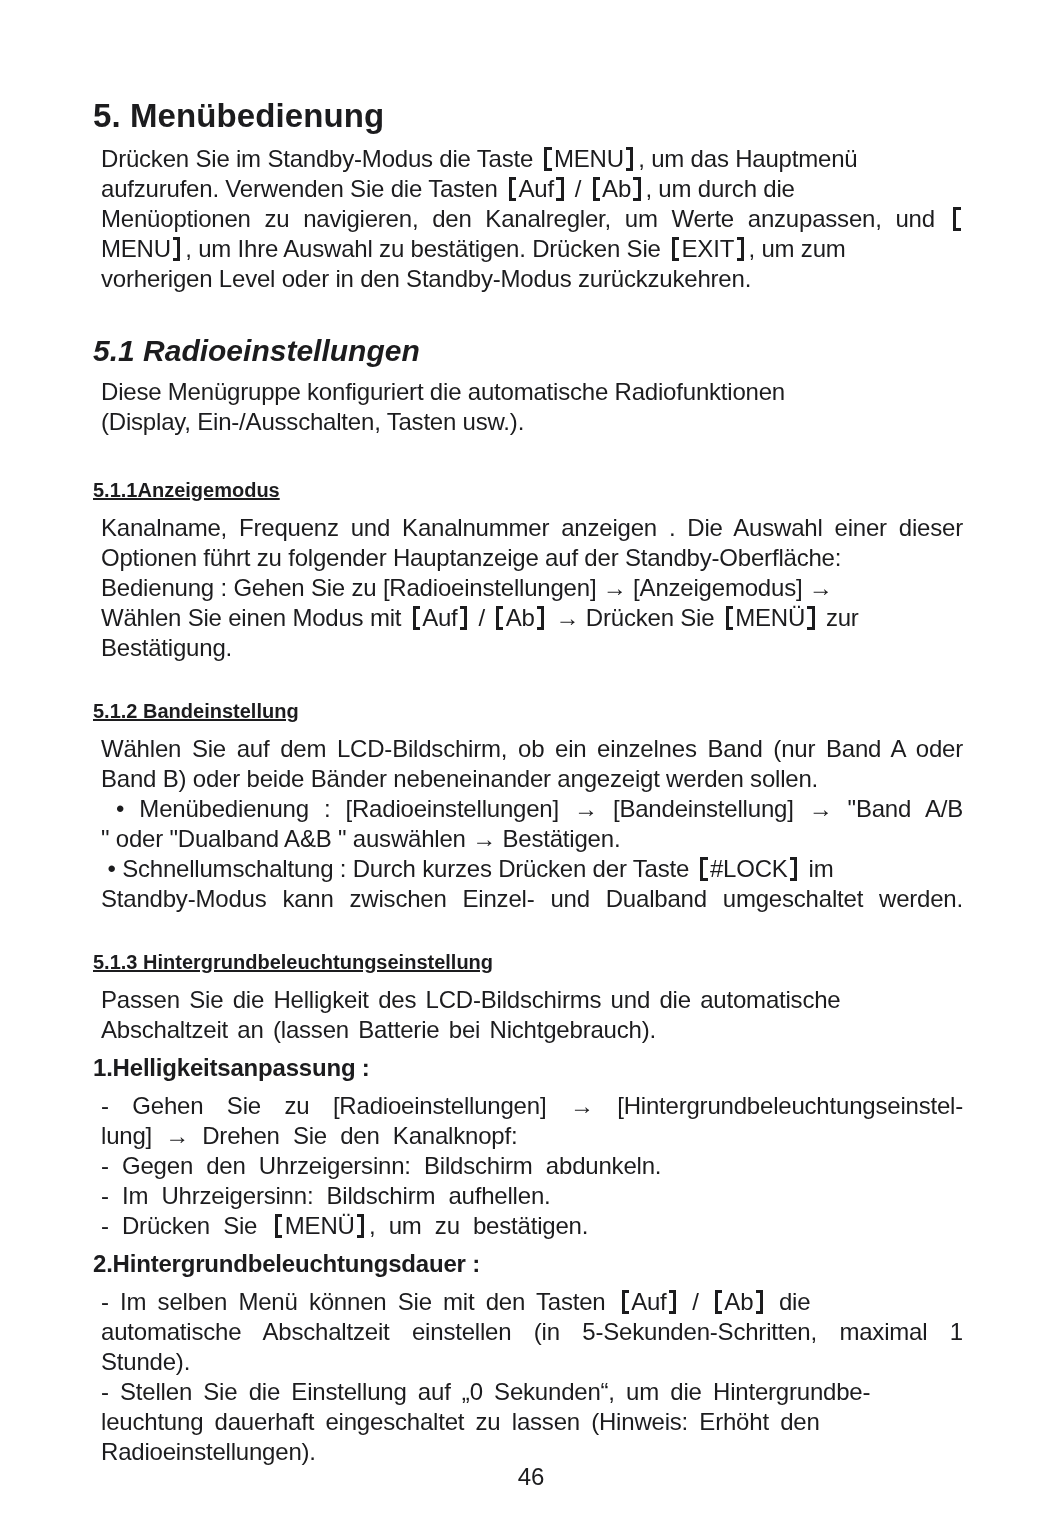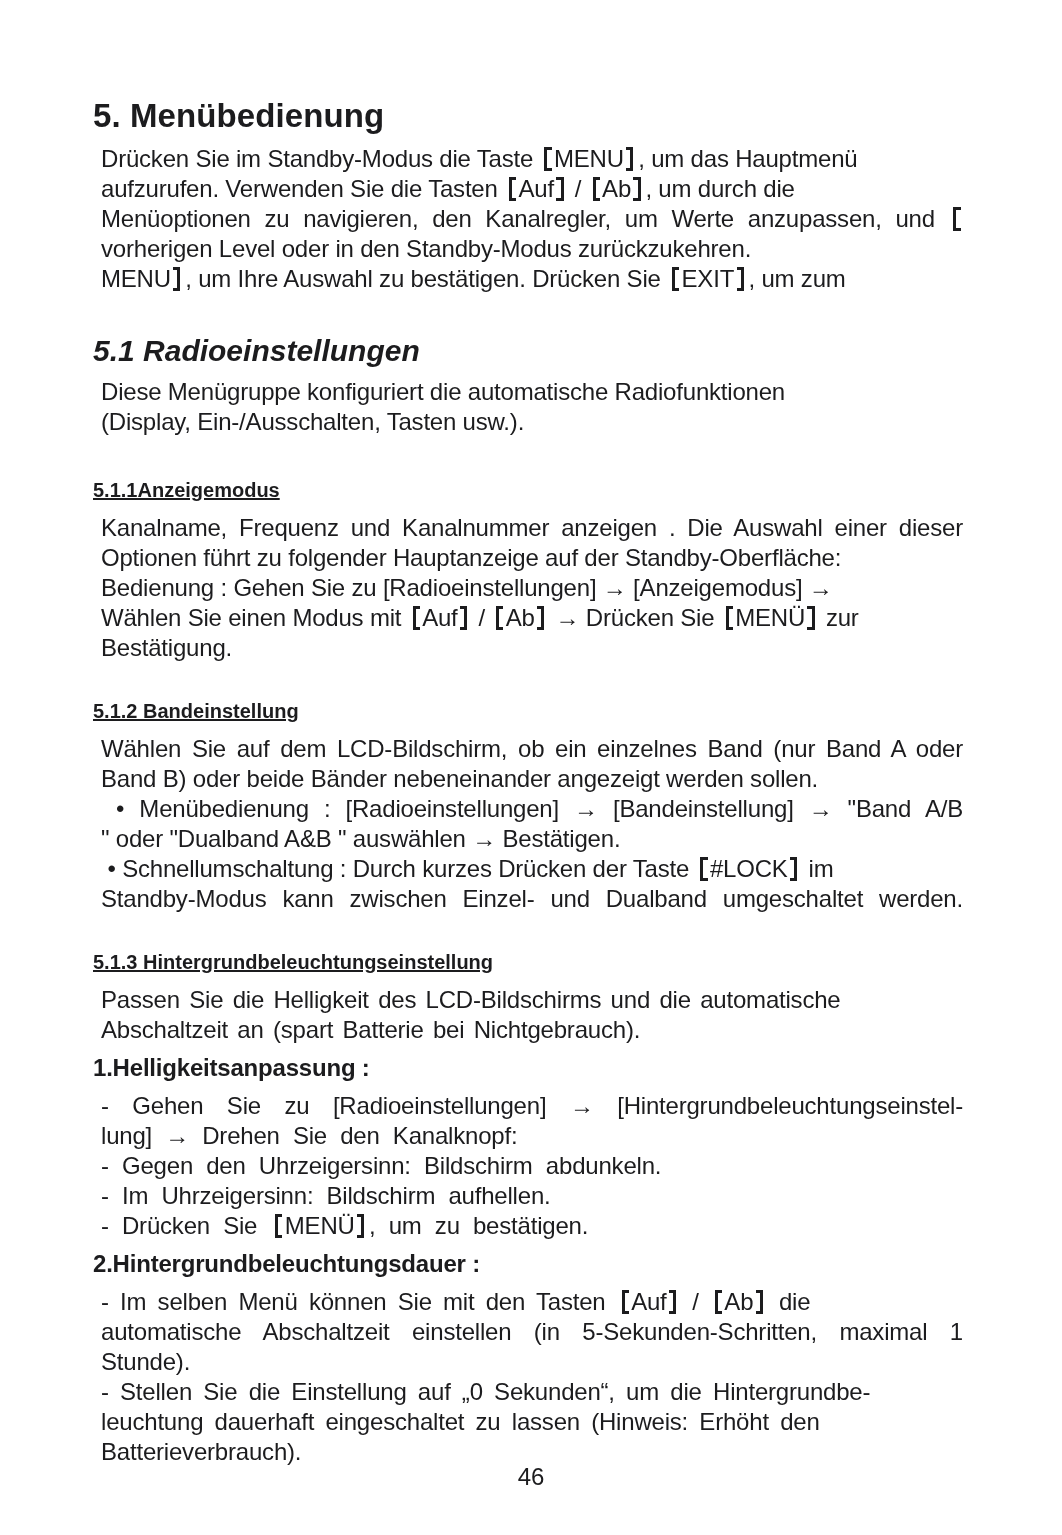--- a/index.html
+++ b/index.html
@@ -88,22 +88,22 @@
 </head>
 <body>
 
 <div class="content">
 
   <div class="h1">5. Menübedienung</div>
   <div class="para">
       <div class="line">Drücken Sie im Standby-Modus die Taste <span class="lb"></span>MENU<span class="rb"></span>, um das Hauptmenü</div>
       <div class="line">aufzurufen. Verwenden Sie die Tasten <span class="lb"></span>Auf<span class="rb"></span> / <span class="lb"></span>Ab<span class="rb"></span>, um durch die</div>
       <div class="line just">Menüoptionen zu navigieren, den Kanalregler, um Werte anzupassen, und <span class="lb"></span></div>
+      <div class="line">MENU<span class="rb"></span>, um Ihre Auswahl zu bestätigen. Drücken Sie <span class="lb"></span>EXIT<span class="rb"></span>, um zum</div>
       <div class="line">vorherigen Level oder in den Standby-Modus zurückzukehren.</div>
-      <div class="line">MENU<span class="rb"></span>, um Ihre Auswahl zu bestätigen. Drücken Sie <span class="lb"></span>EXIT<span class="rb"></span>, um zum</div>
     </div>
 
   <div class="h2">5.1 Radioeinstellungen</div>
   <div class="para">
       <div class="line">Diese Menügruppe konfiguriert die automatische Radiofunktionen</div>
       <div class="line">(Display, Ein-/Ausschalten, Tasten usw.).</div>
     </div>
 
   <div class="h3 first">5.1.1Anzeigemodus</div>
   <div class="para">
@@ -120,35 +120,35 @@
       <div class="line">Band B) oder beide Bänder nebeneinander angezeigt werden sollen.</div>
       <div class="line just">&nbsp;• Menübedienung : [Radioeinstellungen] → [Bandeinstellung] → "Band A/B</div>
       <div class="line">" oder "Dualband A&amp;B " auswählen → Bestätigen.</div>
       <div class="line">&nbsp;• Schnellumschaltung : Durch kurzes Drücken der Taste <span class="lb"></span>#LOCK<span class="rb"></span> im</div>
       <div class="line just">Standby-Modus kann zwischen Einzel- und Dualband umgeschaltet werden.</div>
     </div>
 
   <div class="h3">5.1.3 Hintergrundbeleuchtungseinstellung</div>
   <div class="para spread-sm">
       <div class="line">Passen Sie die Helligkeit des LCD-Bildschirms und die automatische</div>
-      <div class="line">Abschaltzeit an (spart Batterie bei Nichtgebrauch).</div>
+      <div class="line">Abschaltzeit an (lassen Batterie bei Nichtgebrauch).</div>
     </div>
   <div class="bold-line">1.Helligkeitsanpassung :</div>
   <div class="para spread">
       <div class="line just">- Gehen Sie zu [Radioeinstellungen] → [Hintergrundbeleuchtungseinstel-</div>
       <div class="line">lung] → Drehen Sie den Kanalknopf:</div>
       <div class="line">- Gegen den Uhrzeigersinn: Bildschirm abdunkeln.</div>
       <div class="line">- Im Uhrzeigersinn: Bildschirm aufhellen.</div>
       <div class="line">- Drücken Sie <span class="lb"></span>MENÜ<span class="rb"></span>, um zu bestätigen.</div>
     </div>
   <div class="bold-line">2.Hintergrundbeleuchtungsdauer :</div>
   <div class="para spread-md">
       <div class="line">- Im selben Menü können Sie mit den Tasten <span class="lb"></span>Auf<span class="rb"></span> / <span class="lb"></span>Ab<span class="rb"></span> die</div>
       <div class="line just">automatische Abschaltzeit einstellen (in 5-Sekunden-Schritten, maximal 1</div>
       <div class="line">Stunde).</div>
       <div class="line">- Stellen Sie die Einstellung auf „0 Sekunden“, um die Hintergrundbe-</div>
       <div class="line">leuchtung dauerhaft eingeschaltet zu lassen (Hinweis: Erhöht den</div>
-      <div class="line">Batterieverbrauch).</div>
+      <div class="line">Radioeinstellungen).</div>
     </div>
 
 </div>
 
 <div class="page-footer">46</div>
 
 </body></html>

